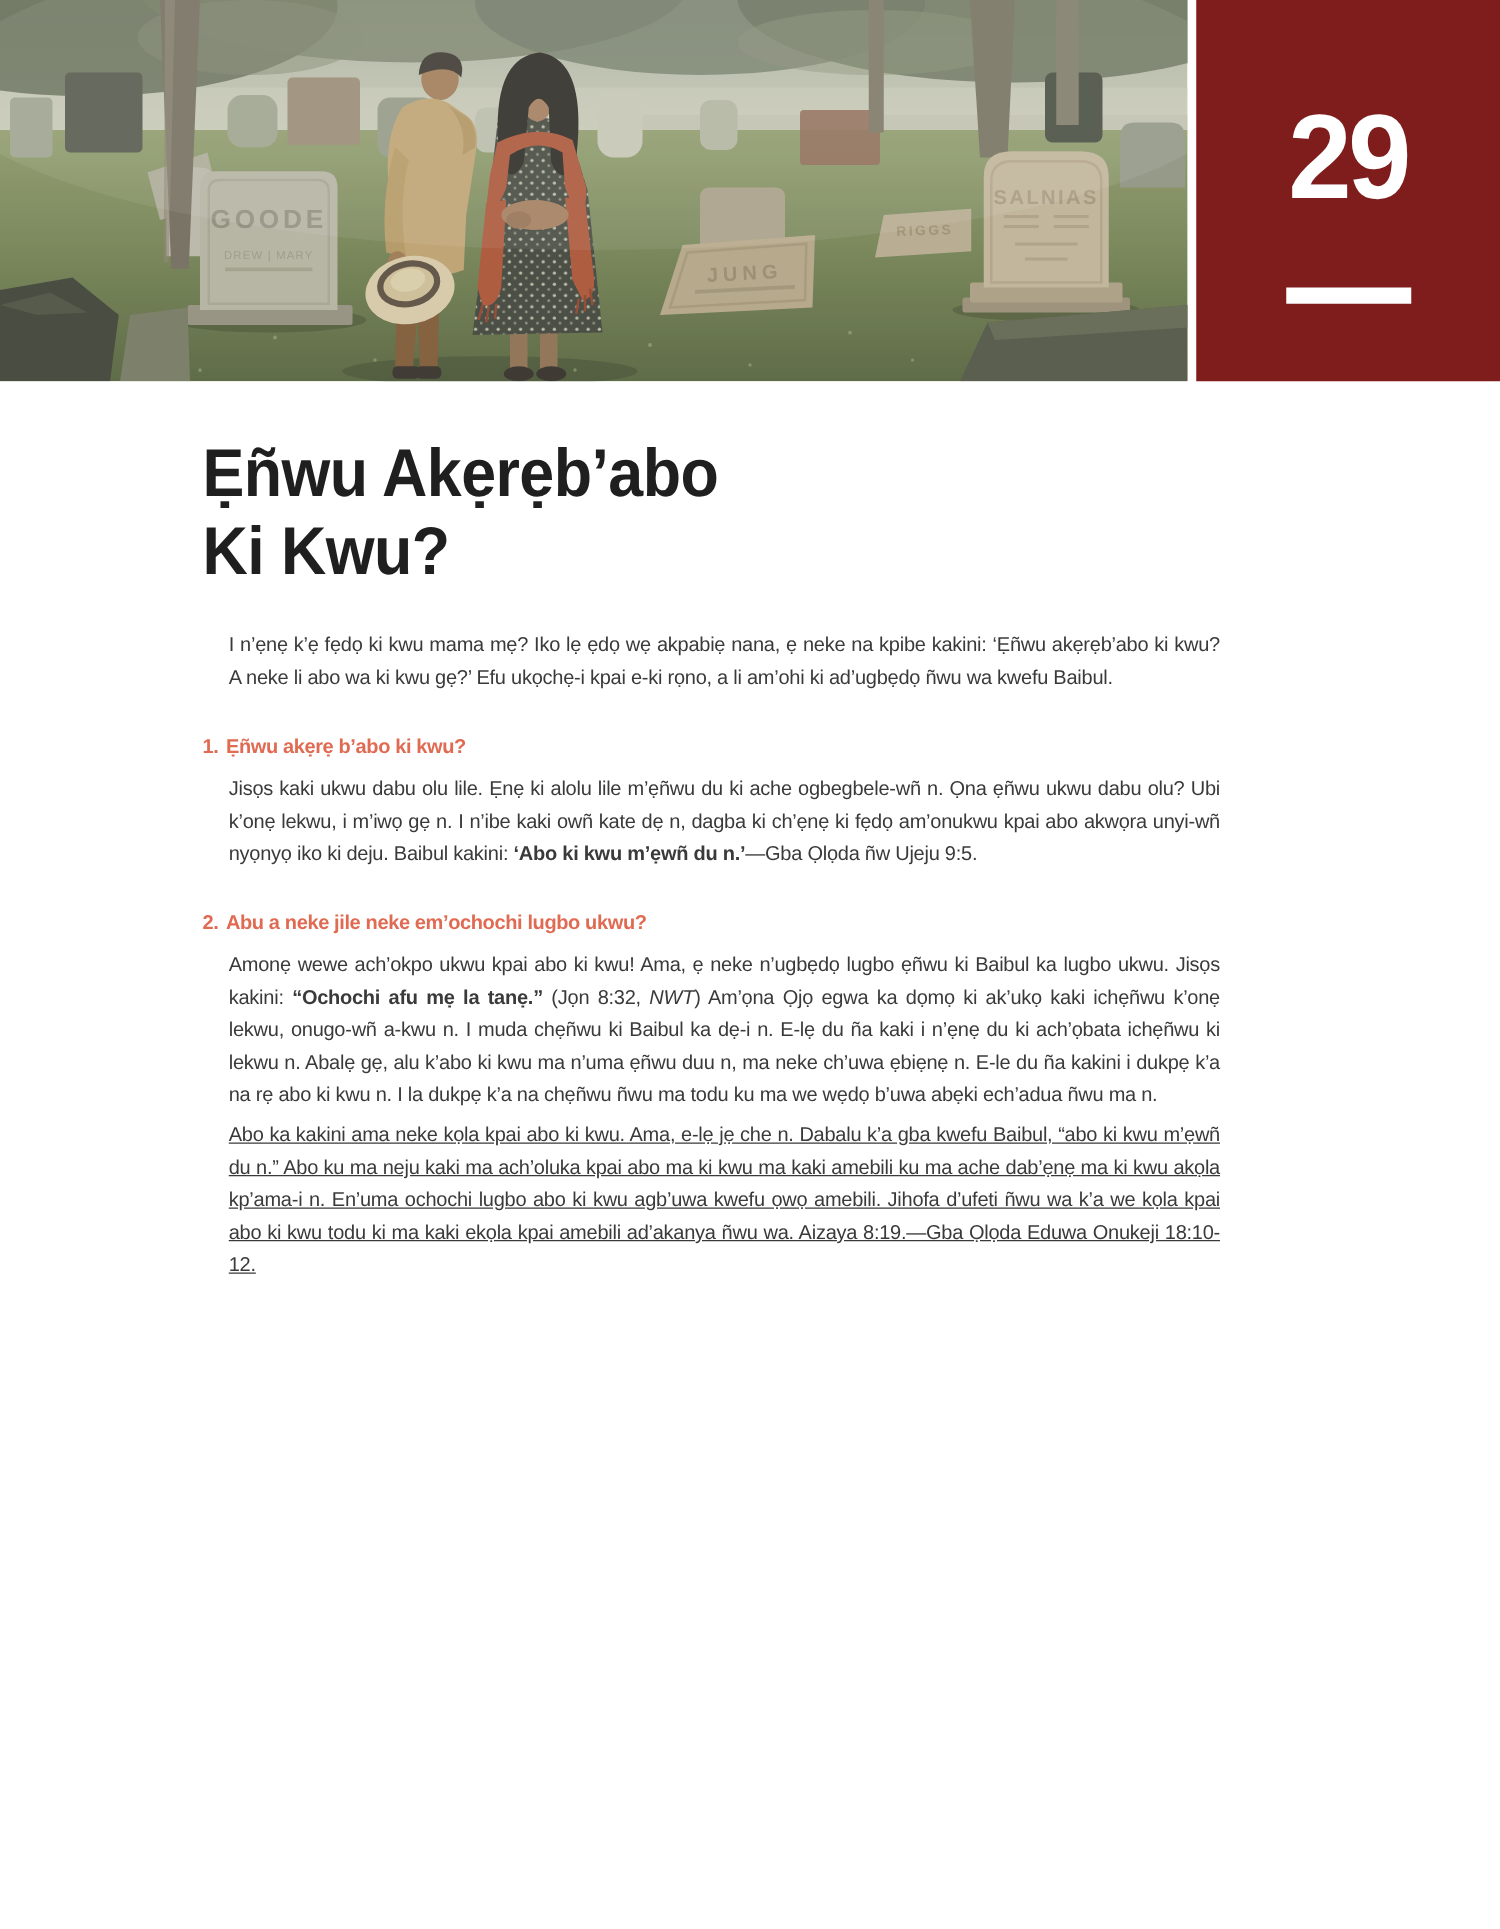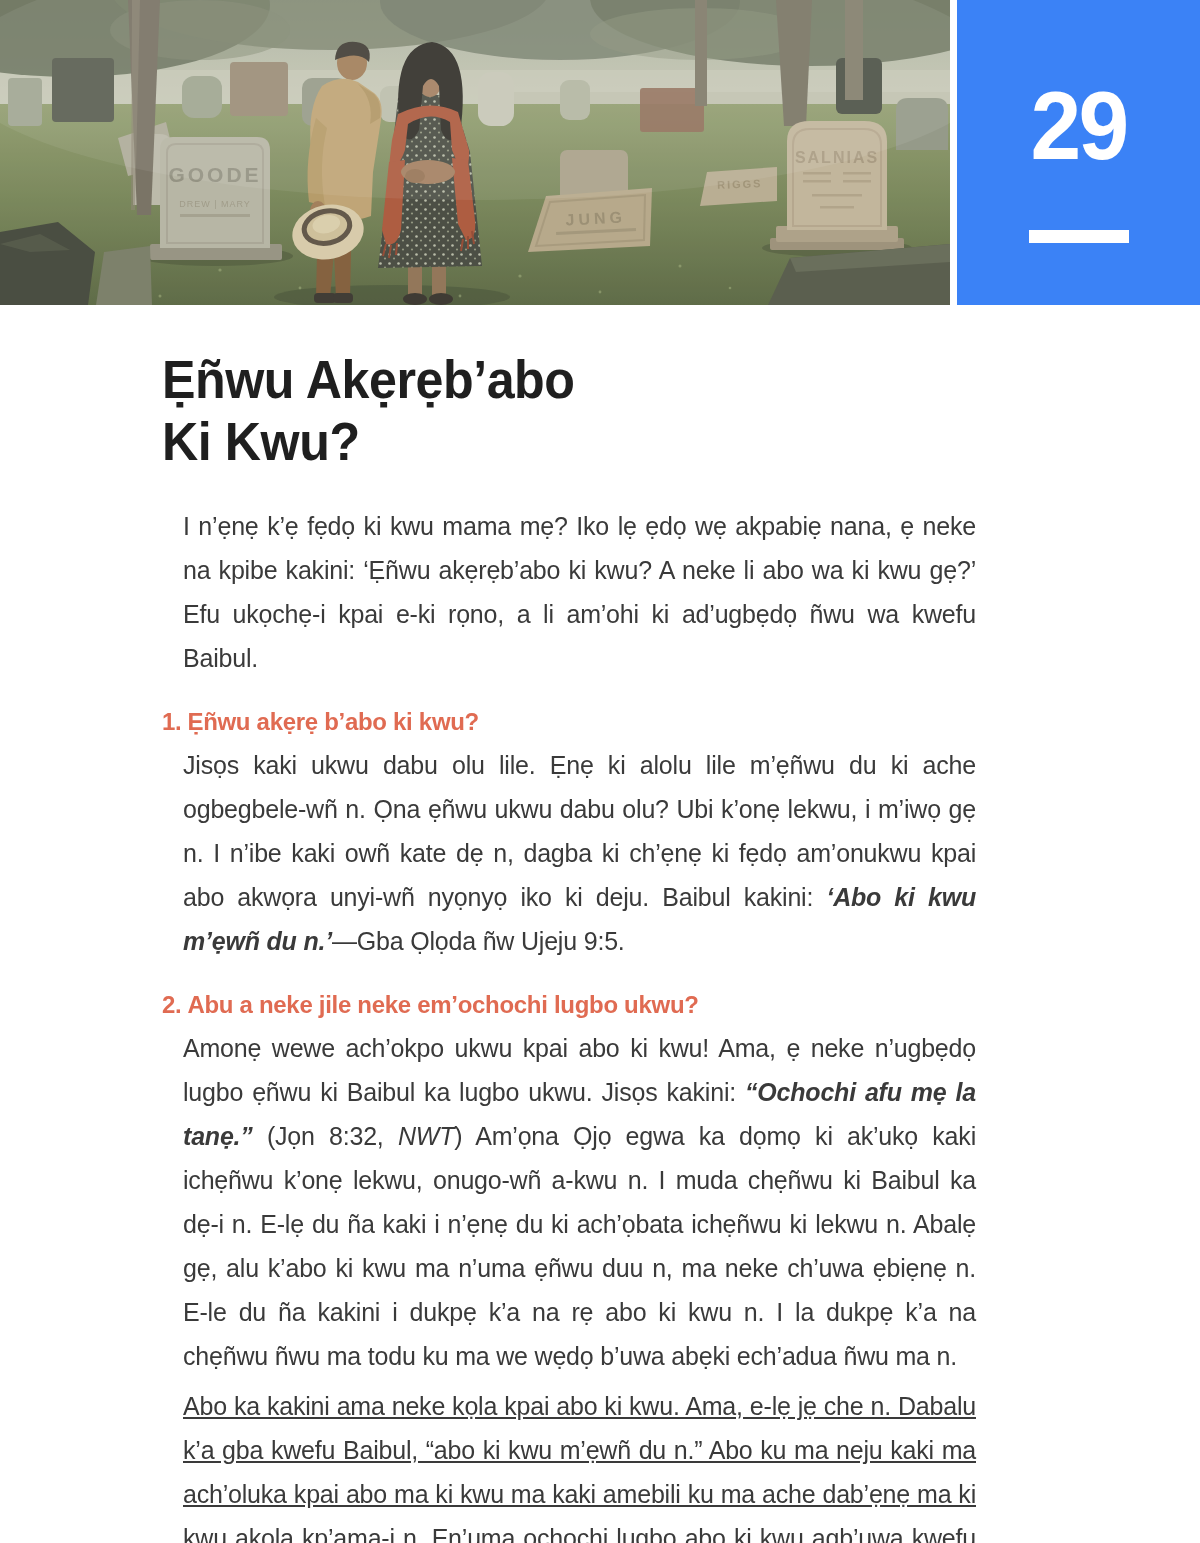--- a/index.html
+++ b/index.html
@@ -6,46 +6,46 @@
   .page {
     position:relative; width:1200px; height:1543px; background:#ffffff;
     overflow:hidden; font-family:"Liberation Sans", sans-serif;
   }
   
   .hero { position:absolute; left:0; top:0; width:950px; height:305px; }
   .hero svg { display:block; }
   
   .lesson-box {
     position:absolute; left:957px; top:0; width:243px; height:305px;
-    background:#3b82f6; display:flex; flex-direction:column; align-items:center;gap:42px;
+    background:#7f1d1d; display:flex; flex-direction:column; align-items:center;gap:42px;
   }
   .lesson-number {
     margin-top:78px; color:#ffffff; font-weight:bold; font-size:96px;
     line-height:1; letter-spacing:-3px; transform:scaleX(0.95);
   }
   .lesson-underline { width:100px; height:13px; background:#ffffff; margin-top:14px; }
   
   .content { position:absolute; left:162px; top:348px; width:818px; color:#3a3a3a; }
   .title {
     margin:0; font-weight:bold; color:#1f1f1f; font-size:54px; line-height:62px;
     letter-spacing:-0.5px; transform:scaleX(0.93); transform-origin:left top;
   }
   .title span { display:block; }
   .body-par {
-    margin:0 4px 0 21px; font-size:25px; line-height:44px; text-align:justify;
+    margin:0 4px 0 21px; font-size:16px; line-height:26px; text-align:justify;
     letter-spacing:-0.2px;
   }
   .body-par + .body-par { margin-top:6px;text-decoration:underline; }
   .intro { margin-top:32px; }
   .q-heading {
-    margin:27px 0 6px 0; font-size:24px; line-height:30px; font-weight:bold;
+    margin:27px 0 6px 0; font-size:16px; line-height:30px; font-weight:bold;
     color:#e06b52; letter-spacing:-0.3px;
   }
   .q-heading .q-num { margin-right:6px; }
-  b { font-weight:bold;font-style:italic; } i { }
+  b { font-weight:bold; } i { }
 </style>
 </head>
 <body>
 
 <div class="page">
 
   <div class="hero">
     <svg width="950" height="305" viewBox="0 0 950 305">
       <defs>
         <linearGradient id="sky" x1="0" y1="0" x2="0" y2="1">

